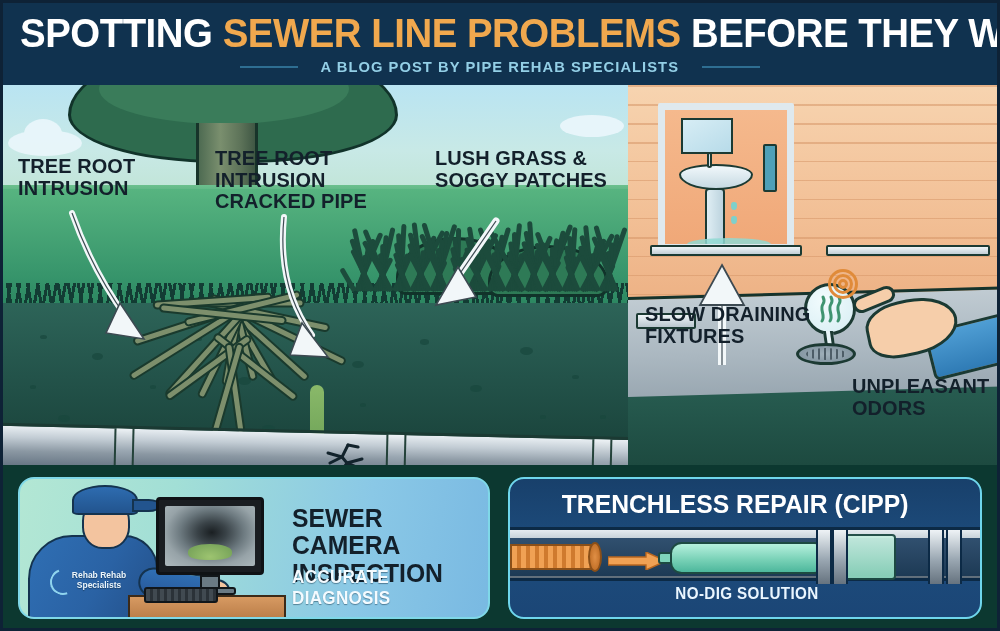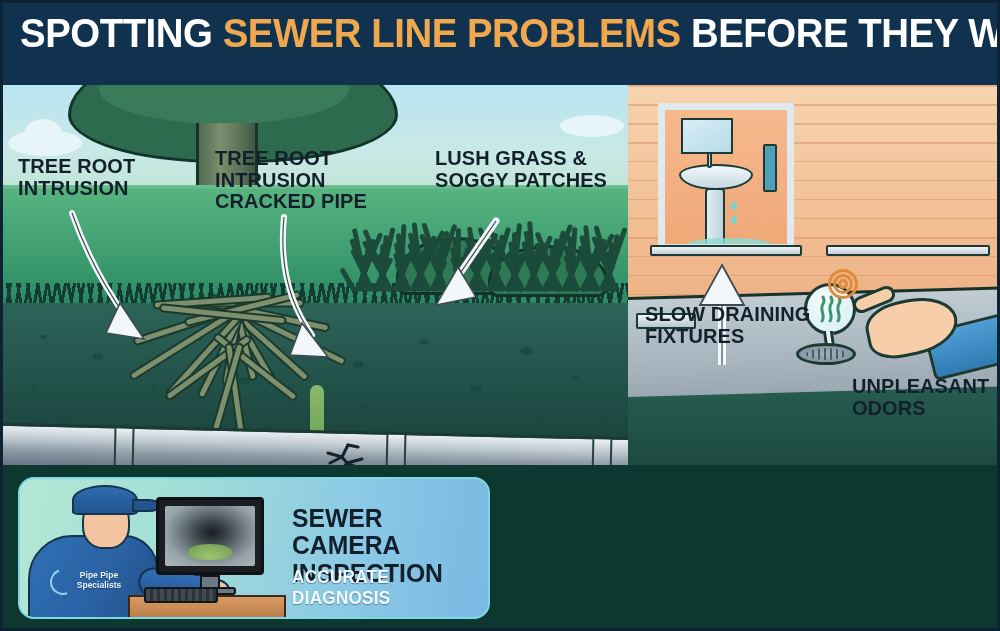--- a/index.html
+++ b/index.html
@@ -373,20 +373,25 @@
     position:absolute; inset:0; border:3px solid #0e2236; pointer-events:none; z-index:60;
   }
 </style>
 </head>
 <body>
 
 <div id="infographic">
 
   <div class="header">
     <div class="header-title"><span>SPOTTING </span><span class="accent">SEWER LINE PROBLEMS</span><span> BEFORE THEY WORSEN</span></div>
+    <div class="sub-wrap">
+      <span class="sub-rule"></span>
+      <span class="header-sub">A BLOG POST BY PIPE REHAB SPECIALISTS</span>
+      <span class="sub-rule"></span>
+    </div>
   </div>
 
   <div class="scene">
 
     <div class="yard">
       <div class="sky"></div>
       <div class="cloud c1"></div>
       <div class="cloud c2"></div>
       <div class="cloud c3"></div>
 
@@ -670,36 +675,57 @@
 
   <div class="bottom">
 
     <div class="panel panel-left">
 
       <div class="worker-body" style="left:8px;top:56px;width:130px;height:90px;"></div>
       <div class="worker-head" style="left:62px;top:18px;width:48px;height:52px;"></div>
       <div class="worker-cap" style="left:52px;top:6px;width:66px;height:30px;"></div>
       <div class="worker-brim" style="left:112px;top:20px;width:28px;height:13px;"></div>
       <div class="badge-ring" style="left:30px;top:90px;width:26px;height:26px;transform:rotate(25deg);"></div>
-      <div class="badge" style="left:40px;top:92px;width:78px;">Pipe Pipe
+      <div class="badge" style="left:40px;top:92px;width:78px;">Rehab Rehab
 Specialists</div>
       <div style="position:absolute;left:118px;top:92px;width:76px;height:30px;background:linear-gradient(180deg,#2f6fb4,#28589a);border:2px solid #14334f;border-radius:16px;transform:rotate(9deg);"></div>
       <div style="position:absolute;left:182px;top:100px;width:28px;height:22px;background:#f3c49f;border:2px solid #14334f;border-radius:50%;"></div>
 
       <div class="monitor" style="left:136px;top:18px;width:108px;height:78px;">
         <div class="screen">
           <div class="screen-sludge"></div>
         </div>
       </div>
       <div class="mon-stand" style="left:180px;top:96px;width:20px;height:14px;"></div>
       <div class="mon-stand" style="left:164px;top:108px;width:52px;height:8px;border-radius:3px;"></div>
       <div class="desk" style="left:108px;top:116px;width:158px;height:26px;"></div>
       <div class="keyboard" style="left:124px;top:108px;width:74px;height:16px;"></div>
 
       <div class="panel-title pl-title">SEWER CAMERA
 INSPECTION</div>
       <div class="pl-sub">ACCURATE DIAGNOSIS</div>
     </div>
 
+    <div class="panel panel-right">
+      <div class="panel-title pr-title">TRENCHLESS REPAIR (CIPP)</div>
+
+      <div class="cipp-pipe">
+        <div class="cipp-inner"></div>
+        <div class="liner-coil"></div>
+        <div class="coil-end"></div>
+        <svg class="cipp-arrow" width="58" height="18" viewBox="0 0 58 18">
+          <path d="M0 5 L38 5 L38 0 L58 9 L38 18 L38 13 L0 13 Z" fill="#f0a154" stroke="#b8661f" stroke-width="1.4"></path>
+        </svg>
+        <div class="bladder-tip"></div>
+        <div class="bladder"></div>
+        <div class="cured-ring" style="left:334px;width:52px;"></div>
+        <div class="pipe-band" style="left:306px;"></div>
+        <div class="pipe-band" style="left:322px;"></div>
+        <div class="pipe-band" style="left:418px;"></div>
+        <div class="pipe-band" style="left:436px;"></div>
+      </div>
+
+      <div class="pr-sub">NO-DIG SOLUTION</div>
+    </div>
   </div>
 
   <div class="outer-border"></div>
 </div>
 
 </body></html>

